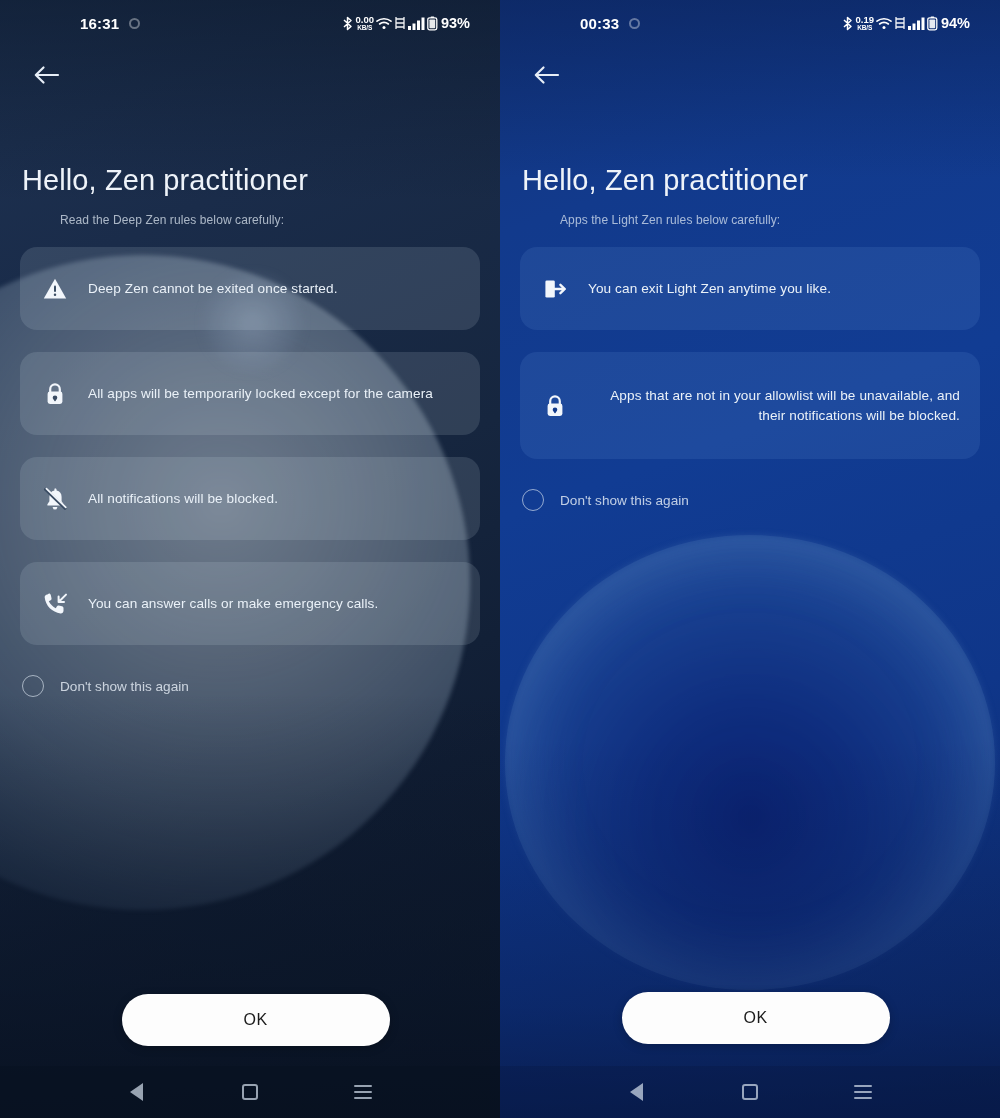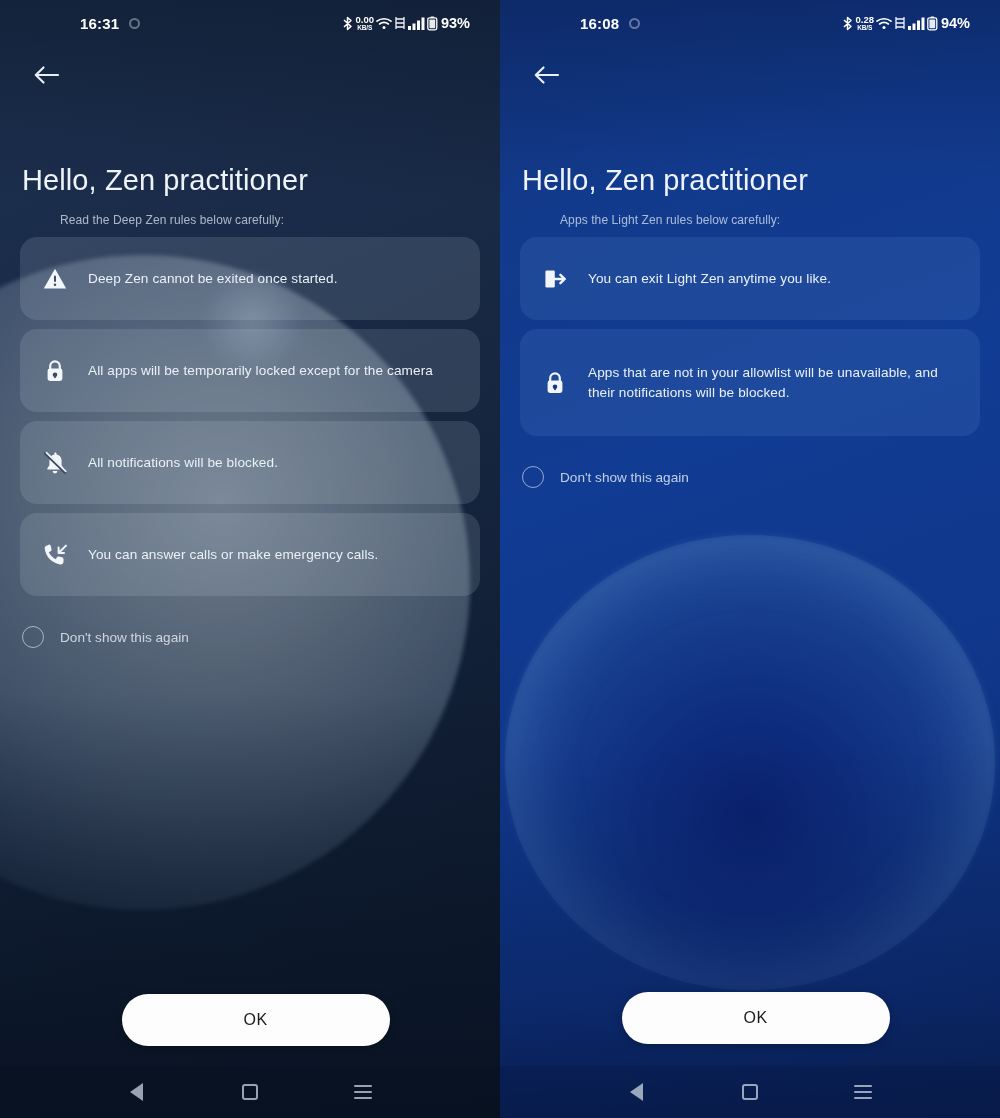--- a/index.html
+++ b/index.html
@@ -105,21 +105,21 @@
   .title {
     color:#eef3f9; font-size:29px; font-weight:400;
     letter-spacing:0.1px; margin-top:56px;
   }
   .subtitle {
     color:rgba(226,235,245,0.72); font-size:12px;
     margin-top:16px; letter-spacing:0.1px;margin-left:38px;
   }
 
   
-  .cards { padding:0 20px; margin-top:10px; display:flex; flex-direction:column; gap:9px; }
+  .cards { padding:0 20px; margin-top:20px; display:flex; flex-direction:column; gap:22px;text-align:right; }
   .card {
     min-height:83px; border-radius:17px;
     display:flex; align-items:center;
     padding:0 20px 0 18px;
   }
   .card-left { background:rgba(226,236,246,0.13); }
   .card-right { background:rgba(120,170,235,0.13);border-radius:17px; }
   .card-icon { width:34px; flex:0 0 34px; display:flex; align-items:center; justify-content:center; }
   .card-text {
     color:#eaf1f8; font-size:13.6px; line-height:1.42;
@@ -305,31 +305,31 @@
 
   <div class="phone phone-right">
     <div class="orb"></div>
     <div class="orb-rim"></div>
     <div class="vignette"></div>
 
     <div class="content">
 
       <div class="statusbar">
         <div class="sb-left">
-          <span class="sb-time">16:08</span>
+          <span class="sb-time">00:33</span>
           <span class="sb-dot-icon"></span>
         </div>
         <div class="sb-right">
           <span class="sb-ico">
             <svg width="11" height="15" viewBox="0 0 11 15">
                 <path d="M2 4l7 6.5-3.5 3V1.5l3.5 3L2 11" fill="none" stroke="#fff" stroke-width="1.5" stroke-linejoin="round"></path>
               </svg>
           </span>
           <span class="sb-net">
-            <span class="v">0.28</span>
+            <span class="v">0.19</span>
             <span class="u">KB/S</span>
           </span>
           <span class="sb-ico">
             <svg width="16" height="13" viewBox="0 0 16 13">
                 <path d="M1 4.2A11 11 0 0 1 15 4.2" fill="none" stroke="#fff" stroke-width="1.6" stroke-linecap="round"></path>
                 <path d="M3.6 7A7.3 7.3 0 0 1 12.4 7" fill="none" stroke="#fff" stroke-width="1.6" stroke-linecap="round"></path>
                 <circle cx="8" cy="10.6" r="1.5" fill="#fff"></circle>
               </svg>
           </span>
           <span class="sb-ico">

